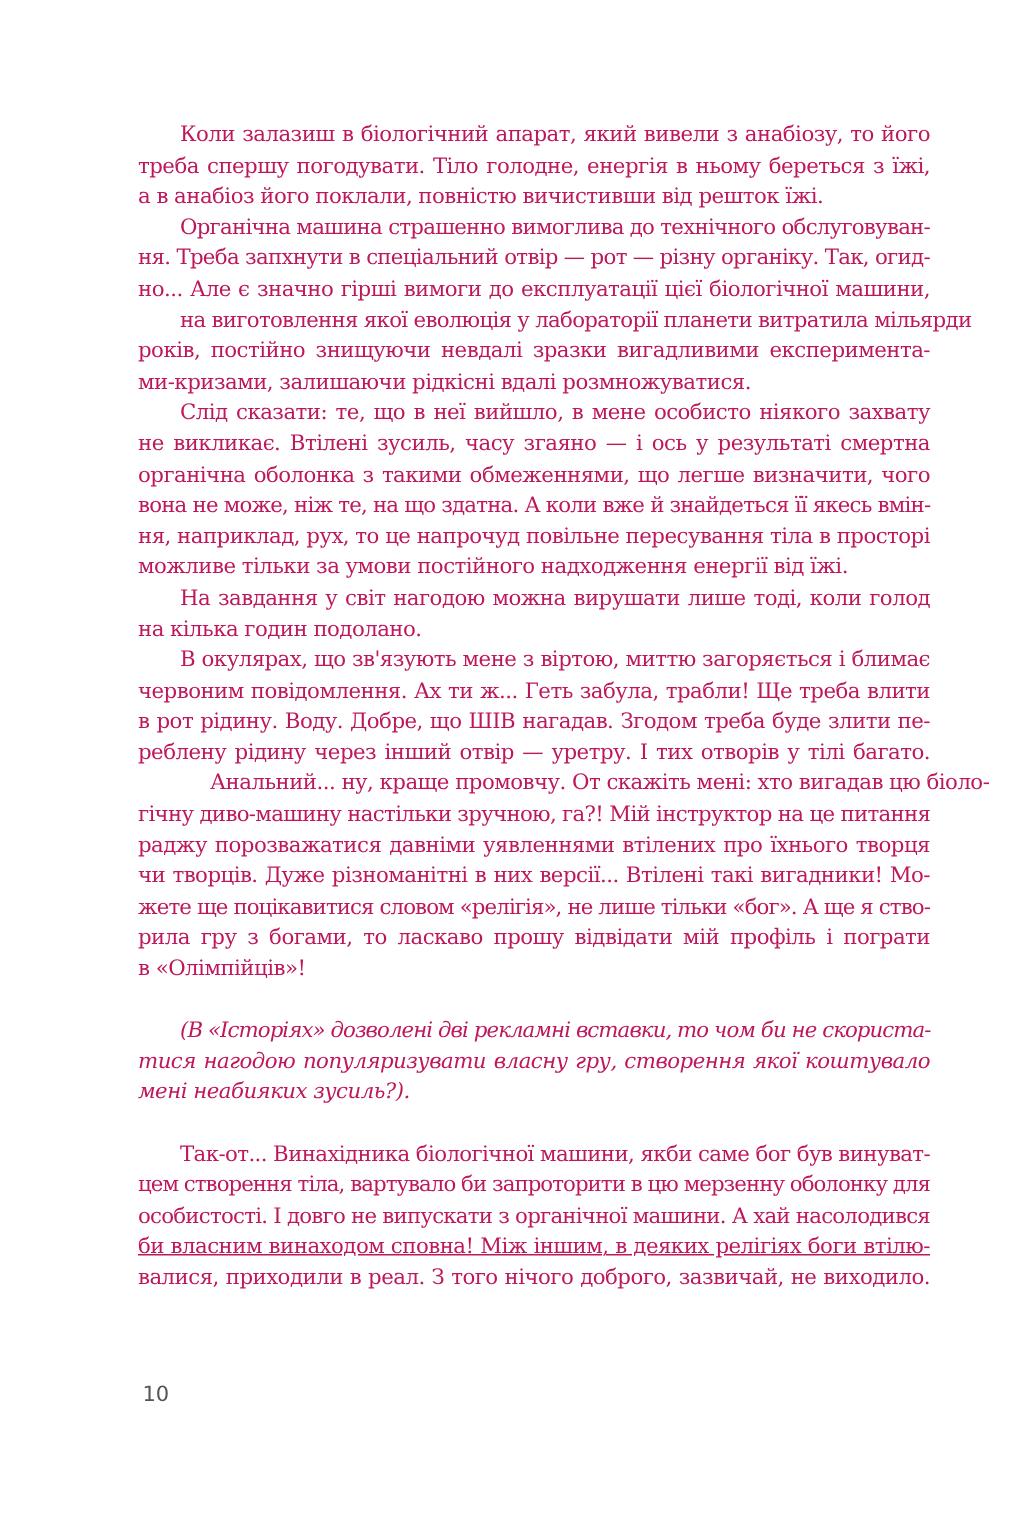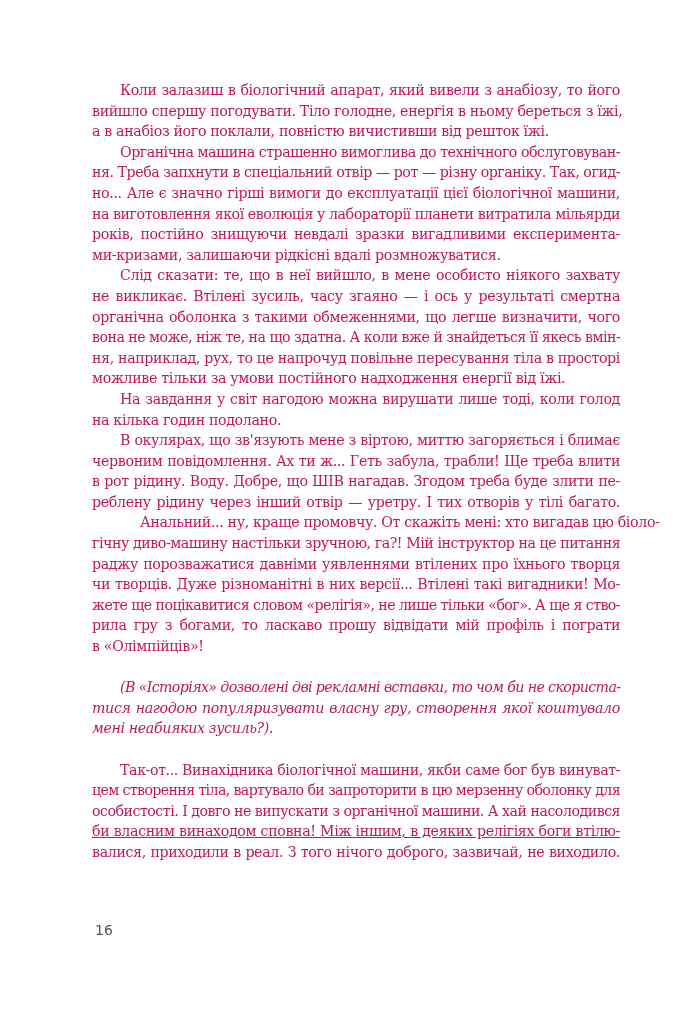--- a/index.html
+++ b/index.html
@@ -21,29 +21,29 @@
     font-family: "DejaVu Sans", sans-serif; font-size: 14px; color: #555555;
   }
 </style>
 </head>
 <body>
 
 <div class="page">
 
   <p class="para">
     <span class="line first" style="white-space: nowrap;">Коли залазиш в біологічний апарат, який вивели з анабіозу, то його</span>
-    <span class="line" style="white-space: nowrap;">вийшло спершу погодувати. Тіло голодне, енергія в ньому береться з їжі,</span>
+    <span class="line" style="white-space: nowrap;">треба спершу погодувати. Тіло голодне, енергія в ньому береться з їжі,</span>
     <span class="line last" style="white-space: nowrap;">а в анабіоз його поклали, повністю вичистивши від решток їжі.</span>
   </p>
 
   <p class="para">
     <span class="line first" style="white-space: nowrap; letter-spacing: -0.491px;">Органічна машина страшенно вимоглива до технічного обслуговуван-</span>
     <span class="line" style="white-space: nowrap; letter-spacing: -0.46px;">ня. Треба запхнути в спеціальний отвір — рот — різну органіку. Так, огид-</span>
     <span class="line" style="white-space: nowrap;">но... Але є значно гірші вимоги до експлуатації цієї біологічної машини,</span>
-    <span class="line" style="white-space: nowrap; letter-spacing: -0.464px;">на виготовлення якої еволюція у лабораторії планети витратила мільярди</span>
+    <span class="line" style="white-space: nowrap; letter-spacing: -0.464px; margin-left: 28px;">на виготовлення якої еволюція у лабораторії планети витратила мільярди</span>
     <span class="line" style="white-space: nowrap;">років, постійно знищуючи невдалі зразки вигадливими експеримента-</span>
     <span class="line last" style="white-space: nowrap;">ми-кризами, залишаючи рідкісні вдалі розмножуватися.</span>
   </p>
 
   <p class="para">
     <span class="line first" style="white-space: nowrap;">Слід сказати: те, що в неї вийшло, в мене особисто ніякого захвату</span>
     <span class="line" style="white-space: nowrap;">не викликає. Втілені зусиль, часу згаяно — і ось у результаті смертна</span>
     <span class="line" style="white-space: nowrap;">органічна оболонка з такими обмеженнями, що легше визначити, чого</span>
     <span class="line" style="white-space: nowrap; letter-spacing: -0.526px;">вона не може, ніж те, на що здатна. А коли вже й знайдеться її якесь вмін-</span>
     <span class="line" style="white-space: nowrap;">ня, наприклад, рух, то це напрочуд повільне пересування тіла в просторі</span>
@@ -79,13 +79,13 @@
 
   <p class="para">
     <span class="line first" style="white-space: nowrap; letter-spacing: -0.394px;">Так-от... Винахідника біологічної машини, якби саме бог був винуват-</span>
     <span class="line" style="white-space: nowrap; letter-spacing: -0.632px;">цем створення тіла, вартувало би запроторити в цю мерзенну оболонку для</span>
     <span class="line" style="white-space: nowrap; letter-spacing: -0.503px;">особистості. І довго не випускати з органічної машини. А хай насолодився</span>
     <span class="line" style="white-space: nowrap; text-decoration: underline;">би власним винаходом сповна! Між іншим, в деяких релігіях боги втілю-</span>
     <span class="line" style="white-space: nowrap;">валися, приходили в реал. З того нічого доброго, зазвичай, не виходило.</span>
   </p>
 </div>
 
-<div class="page-number">16</div>
+<div class="page-number">10</div>
 
 </body></html>

